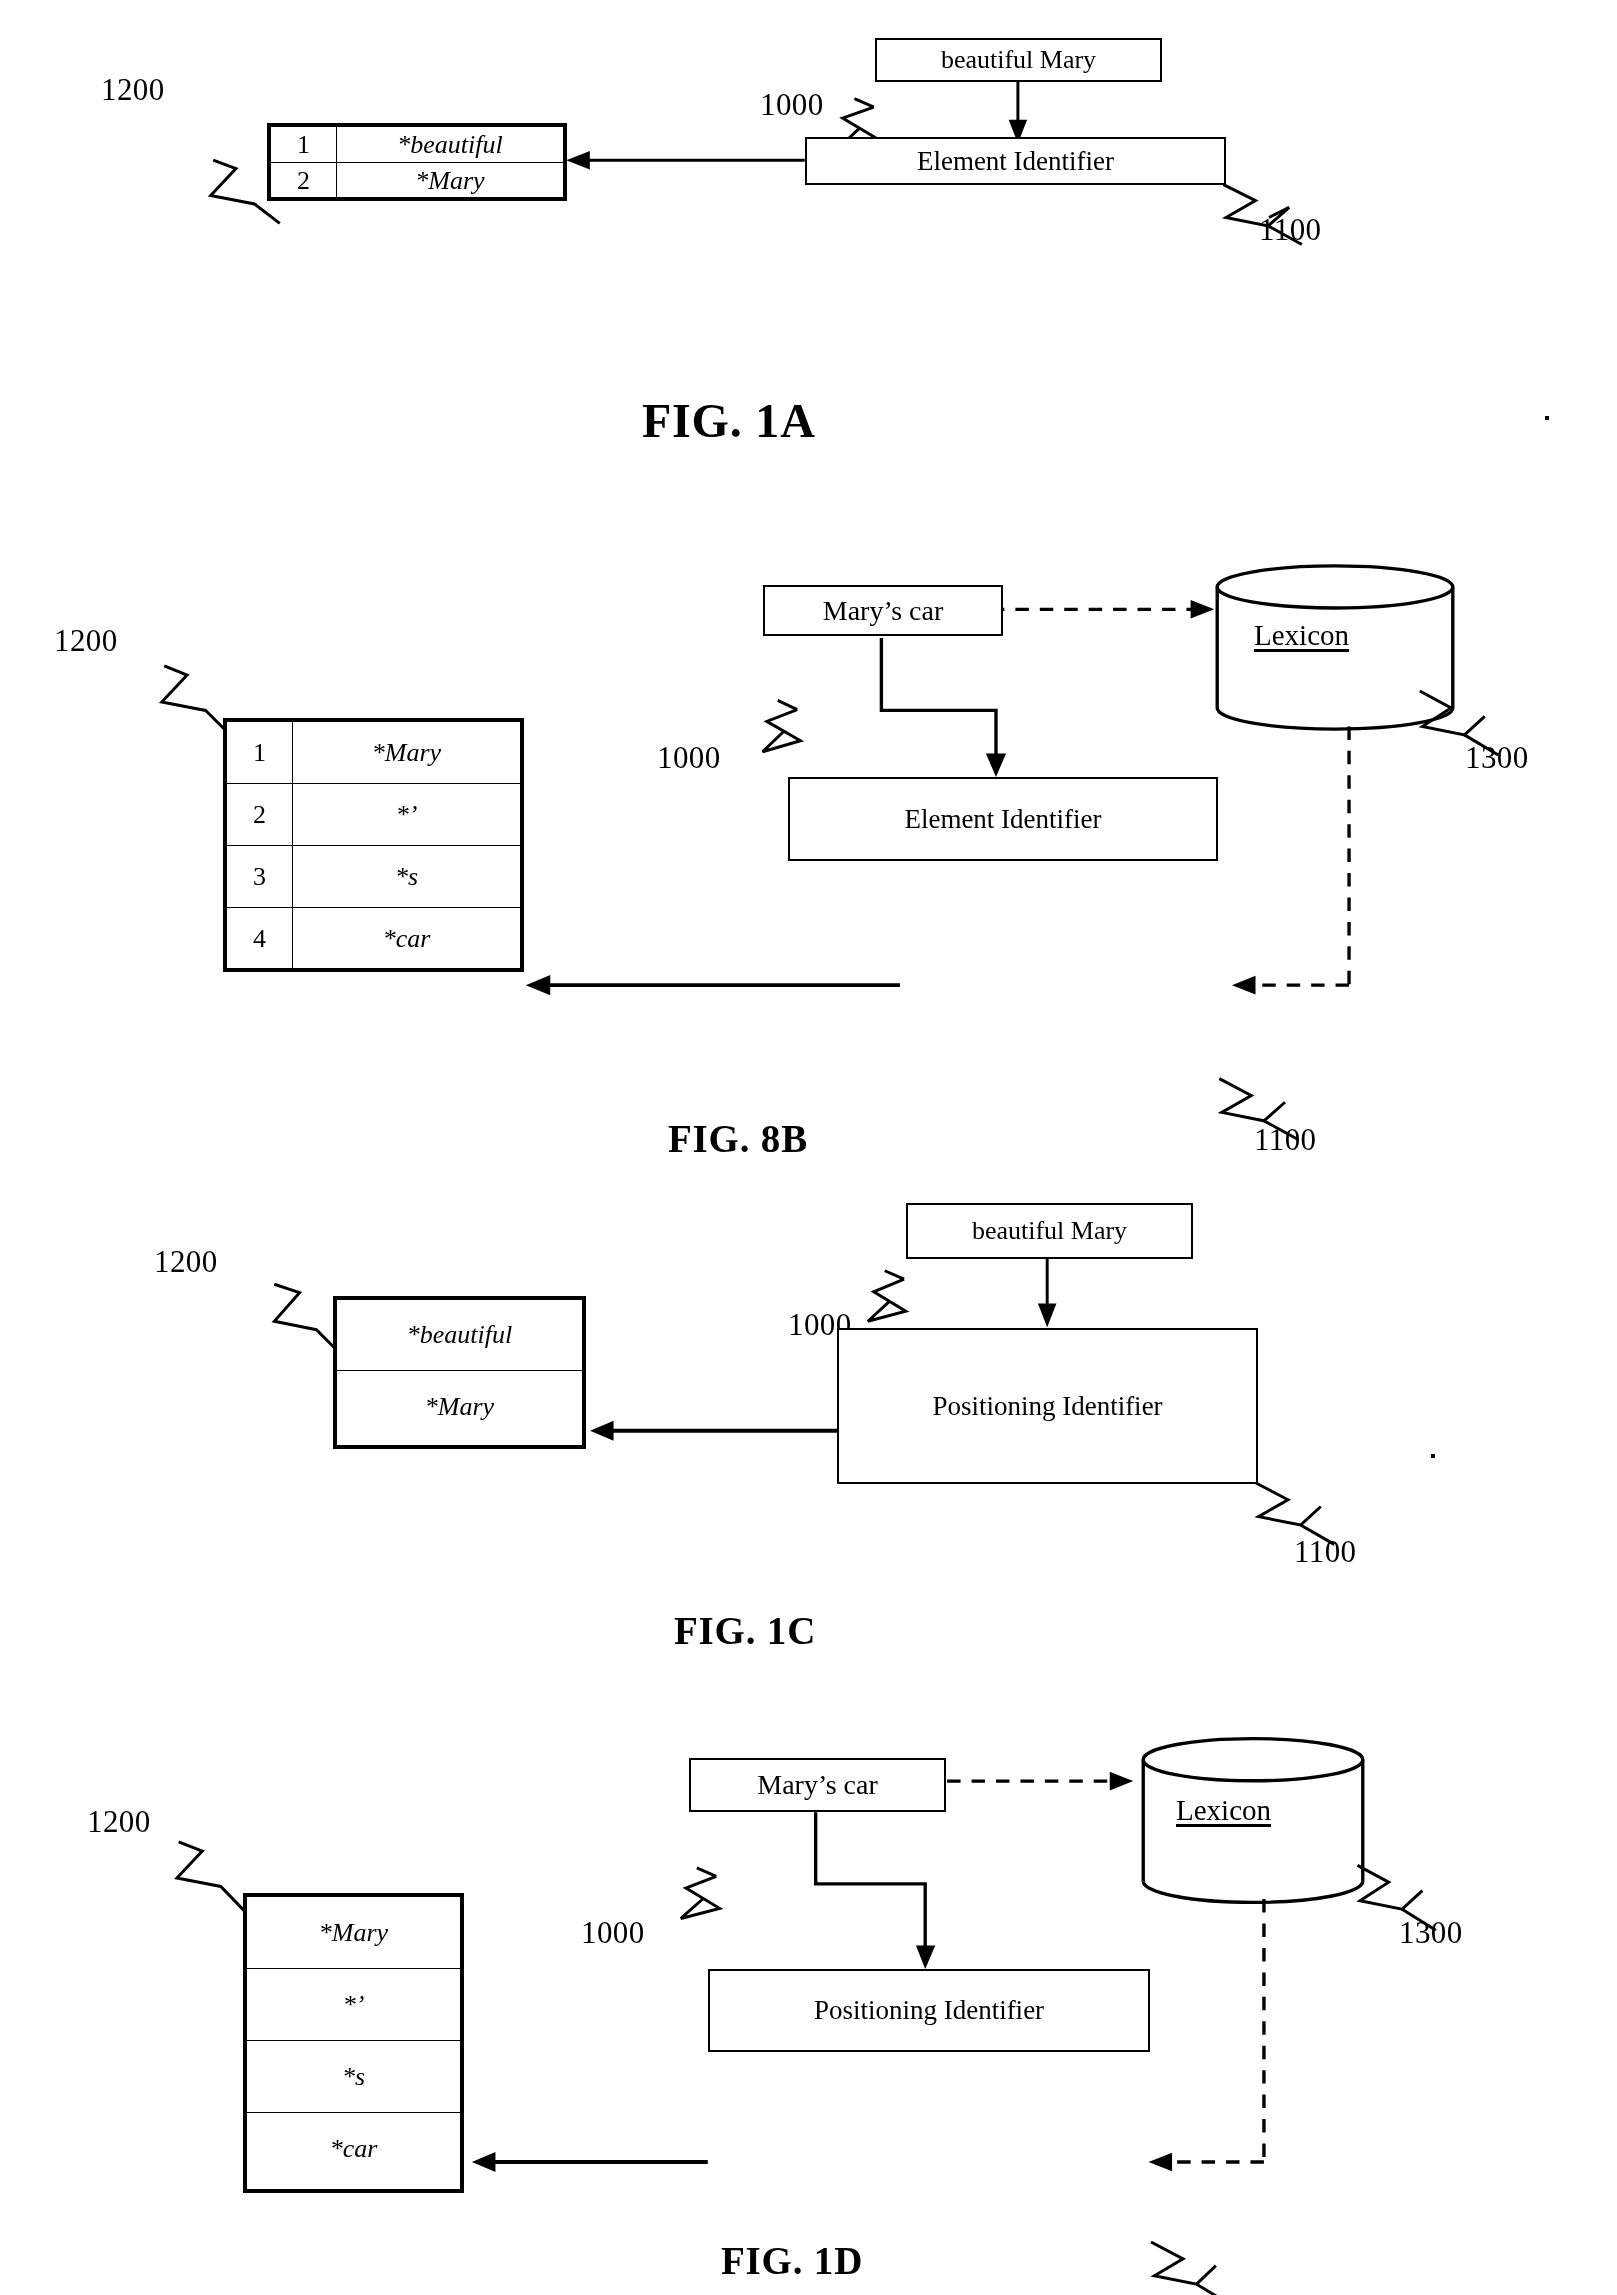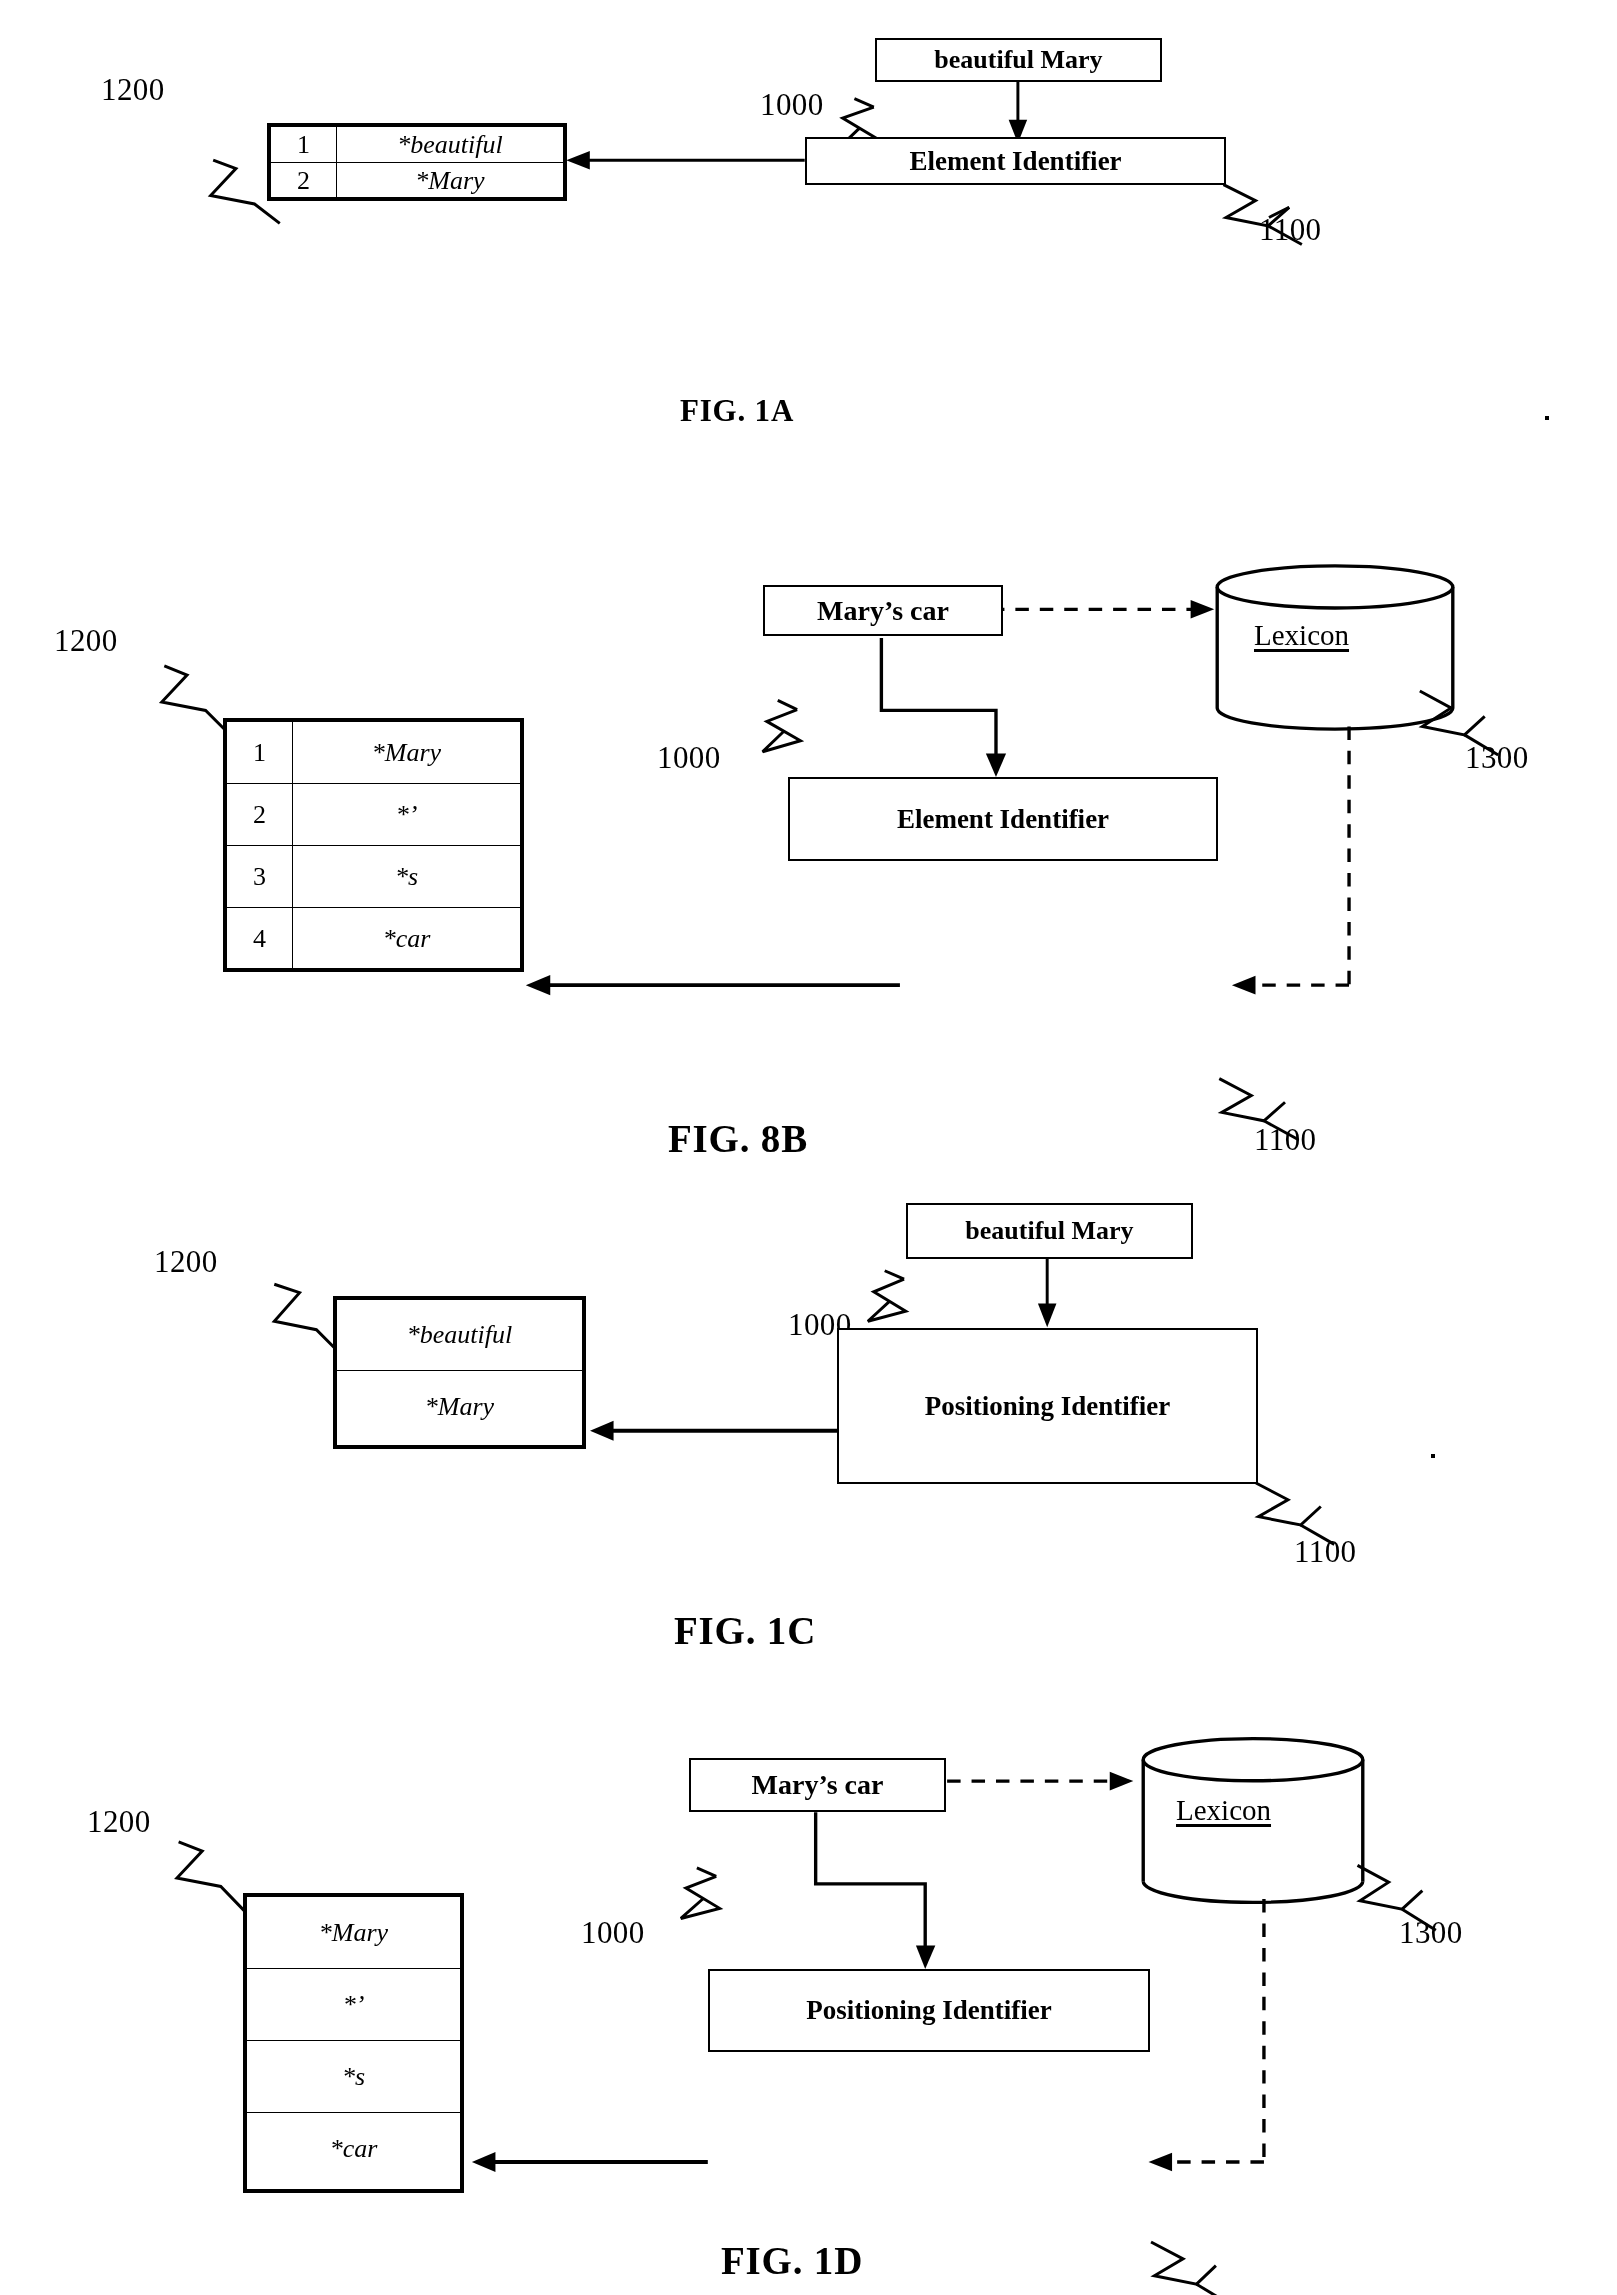--- a/index.html
+++ b/index.html
@@ -33,21 +33,21 @@
     box-sizing: border-box;
     border: 2.5px solid #000;
     background: #fff;
     display: flex;
     align-items: center;
     justify-content: center;
     text-align: center;
     line-height: 1.05;
     white-space: nowrap;
   }
-  .box-text { display: block; font-weight: bold; }
+  .box-text { display: block; }
 
   
   .etable {
     position: absolute;
     box-sizing: border-box;
     border: 4.2px solid #000;
     background: #fff;
   }
   .erow {
     display: flex;
@@ -142,21 +142,21 @@
       <div class="ecell-idx" style="width:66px;font-size:26px;">1</div>
       <div class="ecell-val" style="font-size:26px;">*beautiful</div>
     </div>
     <div class="erow" style="height:35px;">
       <div class="ecell-idx" style="width:66px;font-size:26px;">2</div>
       <div class="ecell-val" style="font-size:26px;">*Mary</div>
     </div>
   </div>
   <div class="reflabel" style="left:101px;top:72px;font-size:31px;">1200</div>
 
-  <div class="caption" style="left:680px;top:393px;font-size:31px;">FIG. 1A</div>
+  <div class="caption" style="left:642px;top:393px;font-size:48px;">FIG. 1A</div>
 
   <div class="speck" style="left:1545px;top:416px;"></div>
 </div>
 
 <div class="figure" style="top:556px;height:624px;">
 
   <svg class="svg-layer" width="1617" height="624" viewBox="0 0 1919 740">
 
     <path d="M195 130 L222 141 L192 173 L244 183 L272 211" fill="none" stroke="#000" stroke-width="3.5"></path>
 

